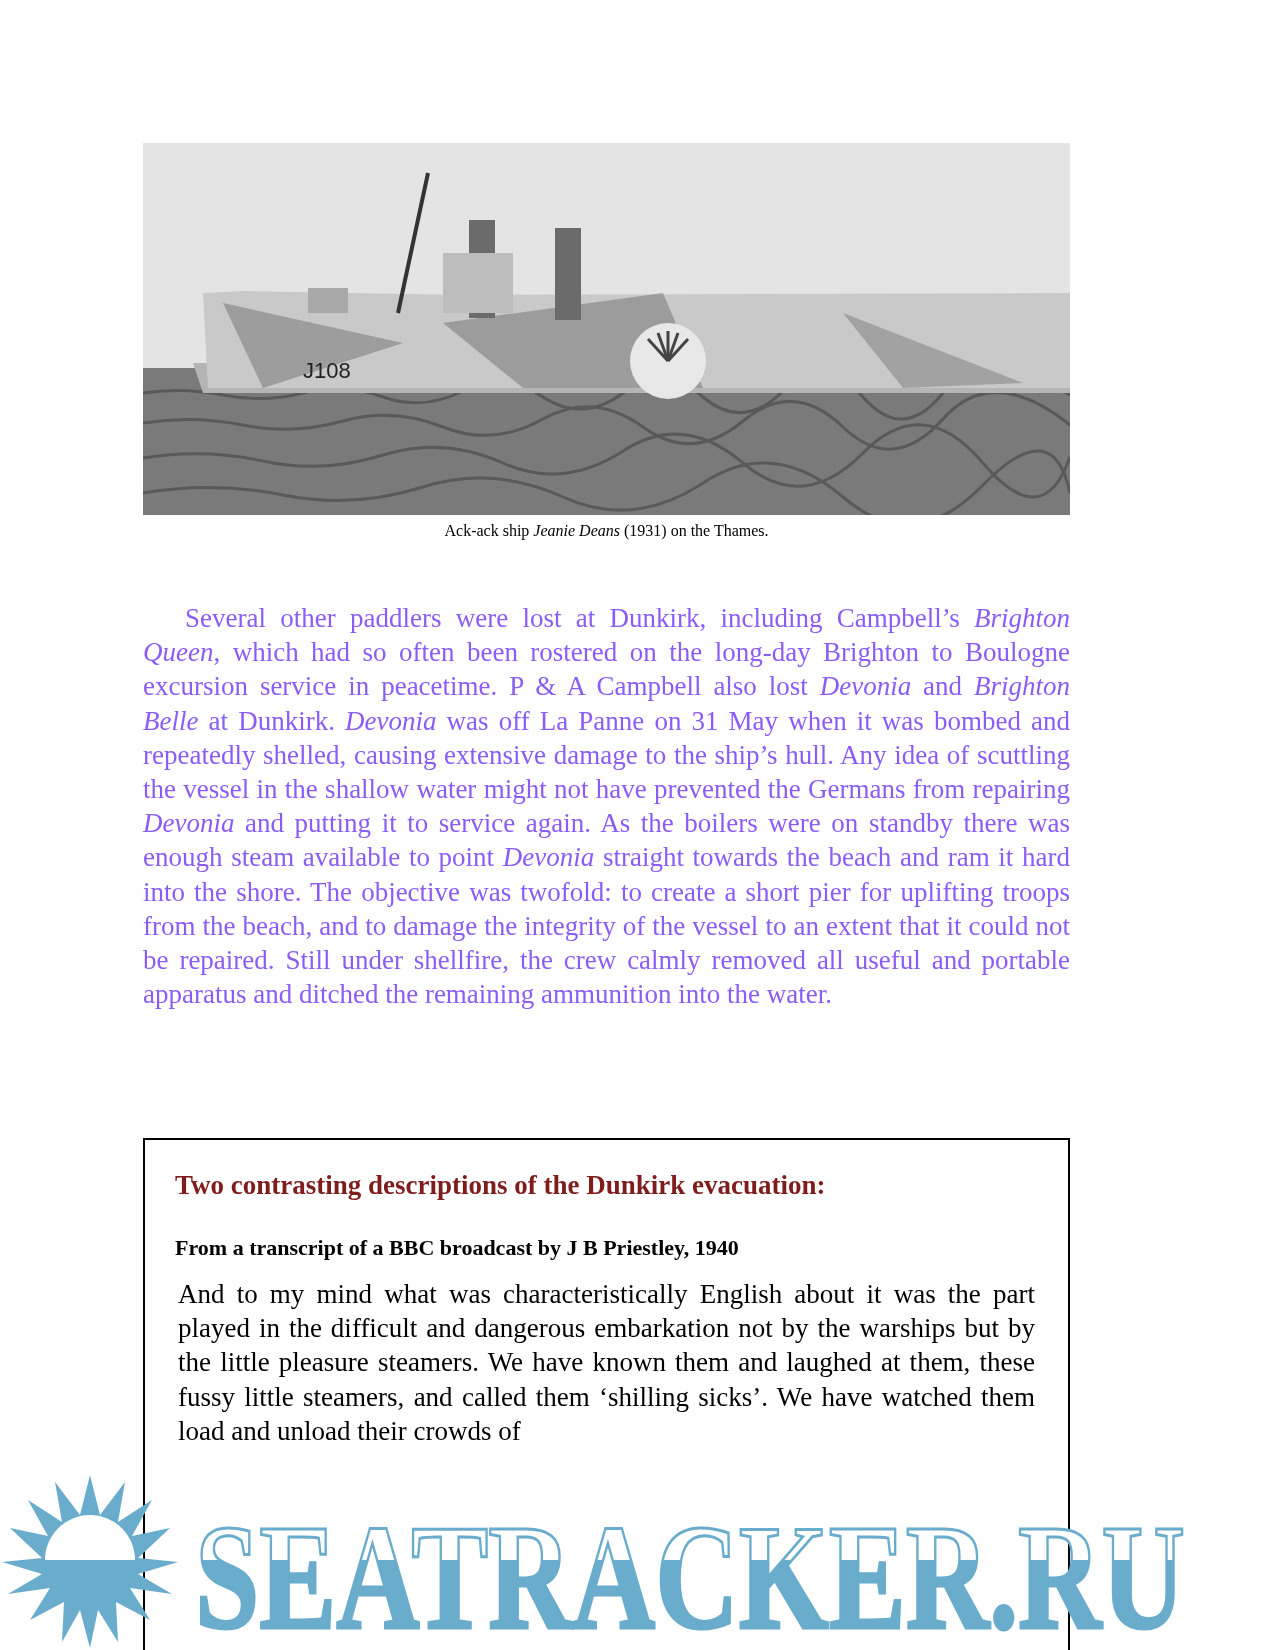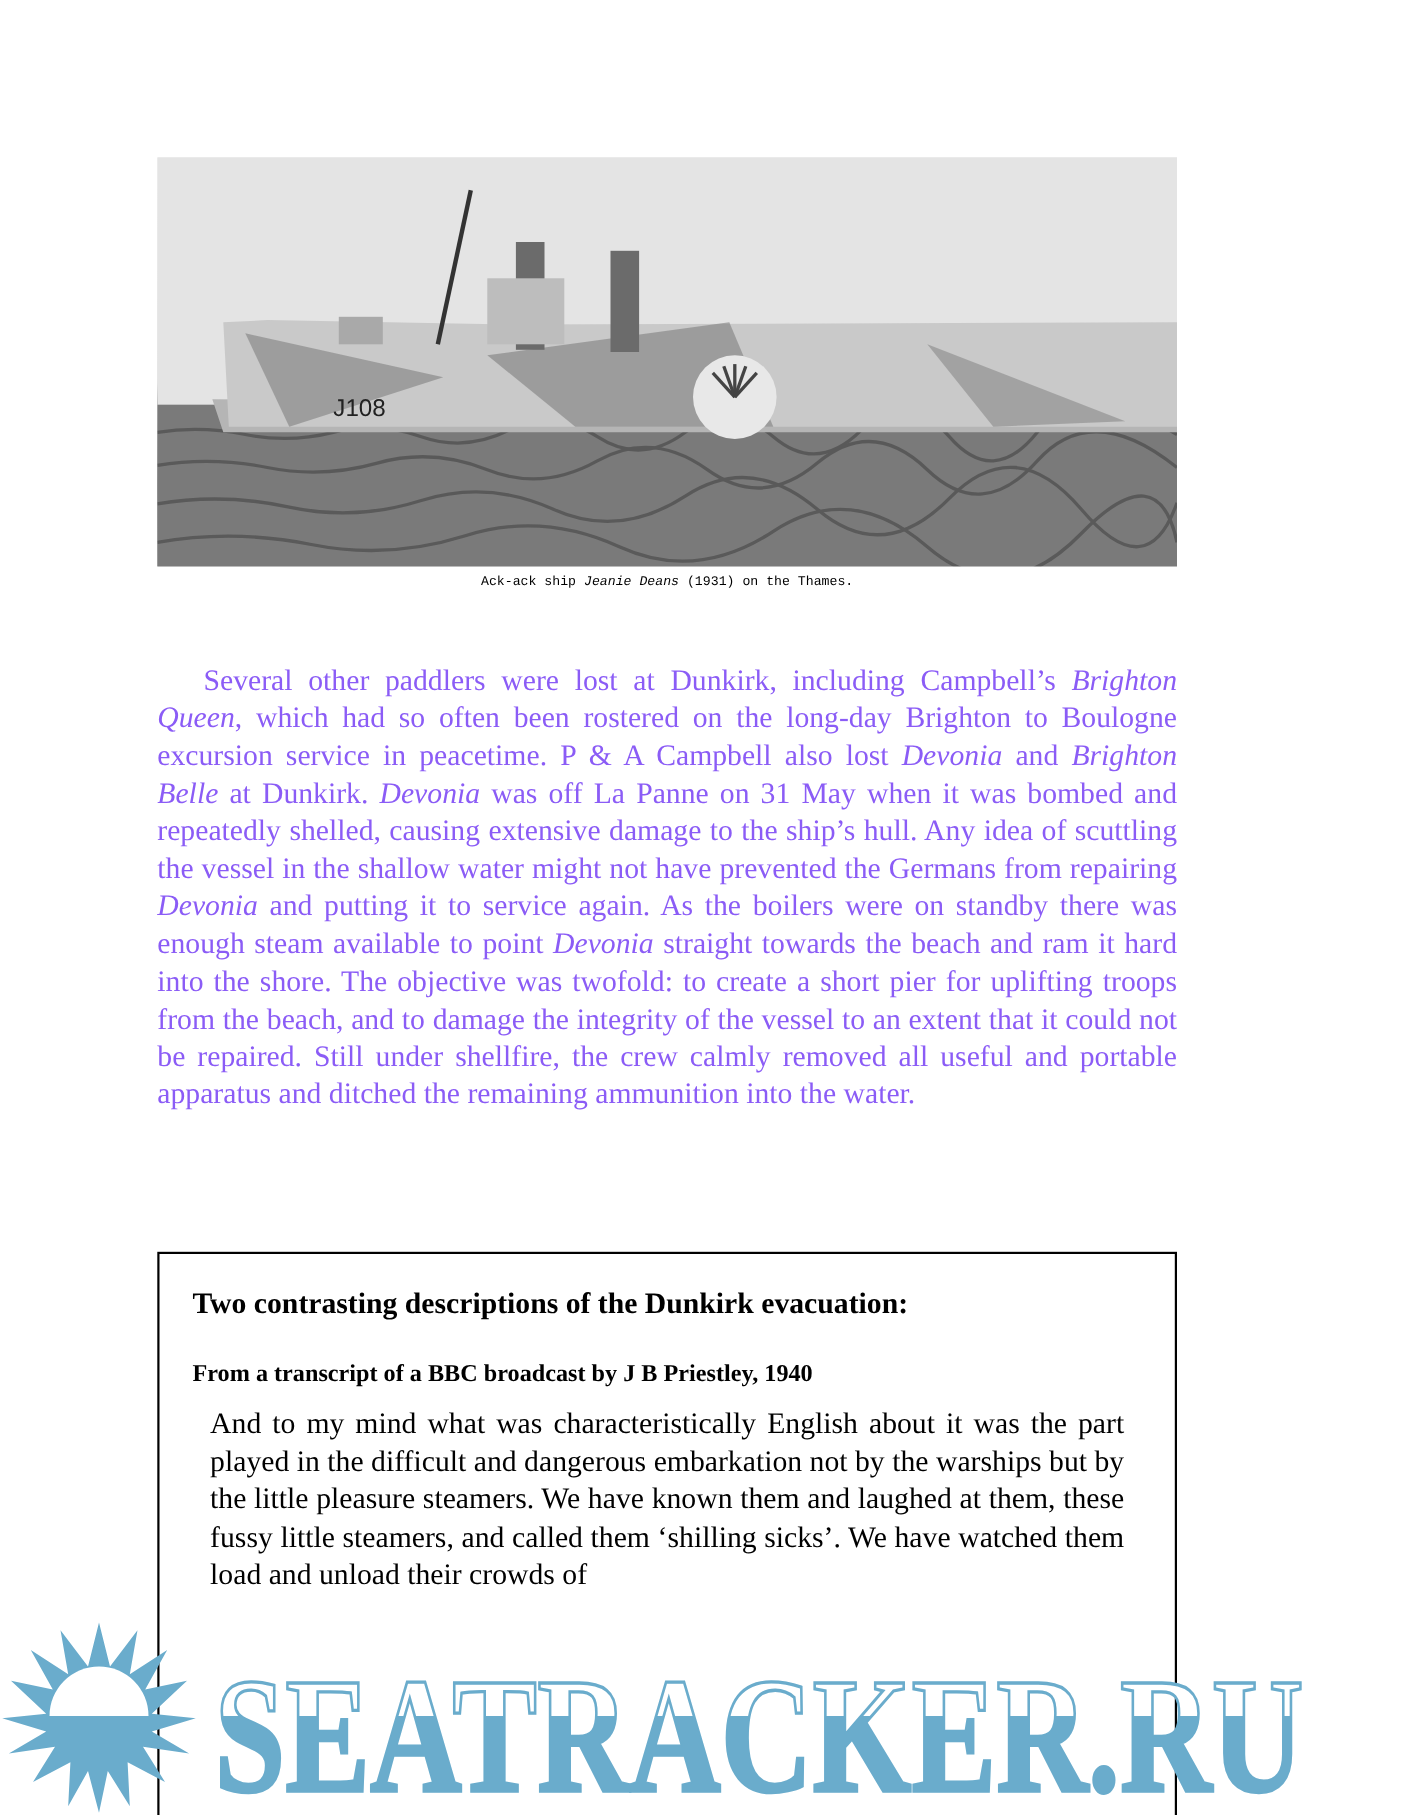--- a/index.html
+++ b/index.html
@@ -9,47 +9,47 @@
   .photo {
     position: absolute; left: 143px; top: 143px; width: 927px; height: 372px;
     overflow: hidden;
     background: linear-gradient(#e8e8e8 0%, #dcdcdc 55%, #9a9a9a 60%, #6e6e6e 80%, #8a8a8a 100%);
   }
   .photo svg { display: block; width: 100%; height: 100%; }
 
   .caption {
     position: absolute; left: 143px; width: 927px; top: 522px;
     text-align: center;
-    font-family: Liberation Mono, monospace; font-size: 12px; color: #000;
+    font-family: Liberation Serif, serif; font-size: 16px; color: #000;
   }
   .caption i { font-style: italic; }
 
   .body-text {
     position: absolute; left: 143px; width: 927px; top: 574px;
     font-family: "Liberation Serif", serif; font-size: 27px; line-height: 34.2px;
     color: #8b5cf6; text-align: justify; text-indent: 42px;
   }
   .body-text i { font-style: italic; }
 
   .quote-box {
     position: absolute; left: 143px; top: 1138px; width: 927px; height: 530px;
     border: 2px solid #000; box-sizing: border-box;
   }
   .quote-inner { position: absolute; left: 30px; right: 30px; top: 30px; }
   .quote-heading {
     font-family: "Liberation Serif", serif; font-weight: bold; font-size: 27px;
-    margin: 0 0 34px 0; color: #000000;
+    margin: 0 0 34px 0; color: #7f1d1d;
   }
   .quote-sub {
     font-family: "Liberation Serif", serif; font-weight: bold; font-size: 22px;
     margin: 0 0 16px 0; color: #000;
   }
   .quote-text {
     font-family: "Liberation Serif", serif; font-size: 27px; line-height: 34.2px;
-    text-align: justify; color: #000; margin: 16px;
+    text-align: justify; color: #000; margin: 3px;
   }
 
   .watermark {
     position: absolute; left: 0; top: 1470px; width: 1275px; height: 180px;
     pointer-events: none;
     text-decoration: underline;
   }
   .watermark svg { width: 100%; height: 100%; display: block; }
 </style>
 </head>

